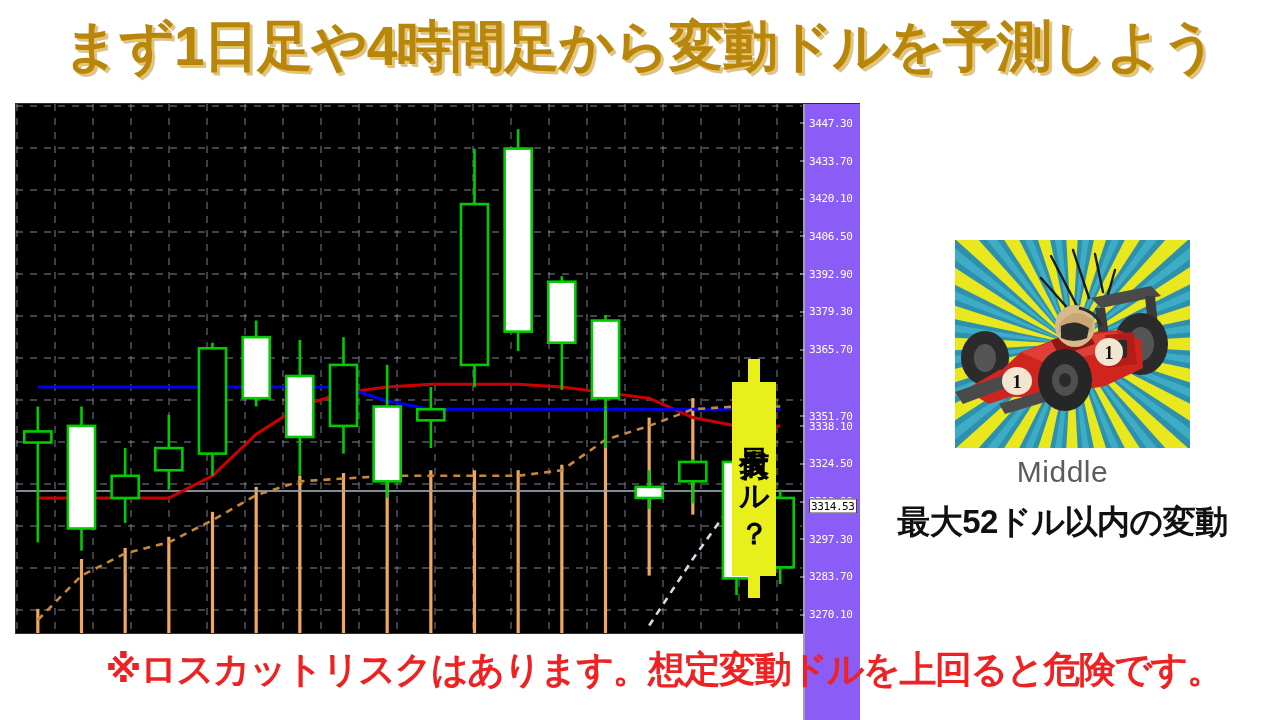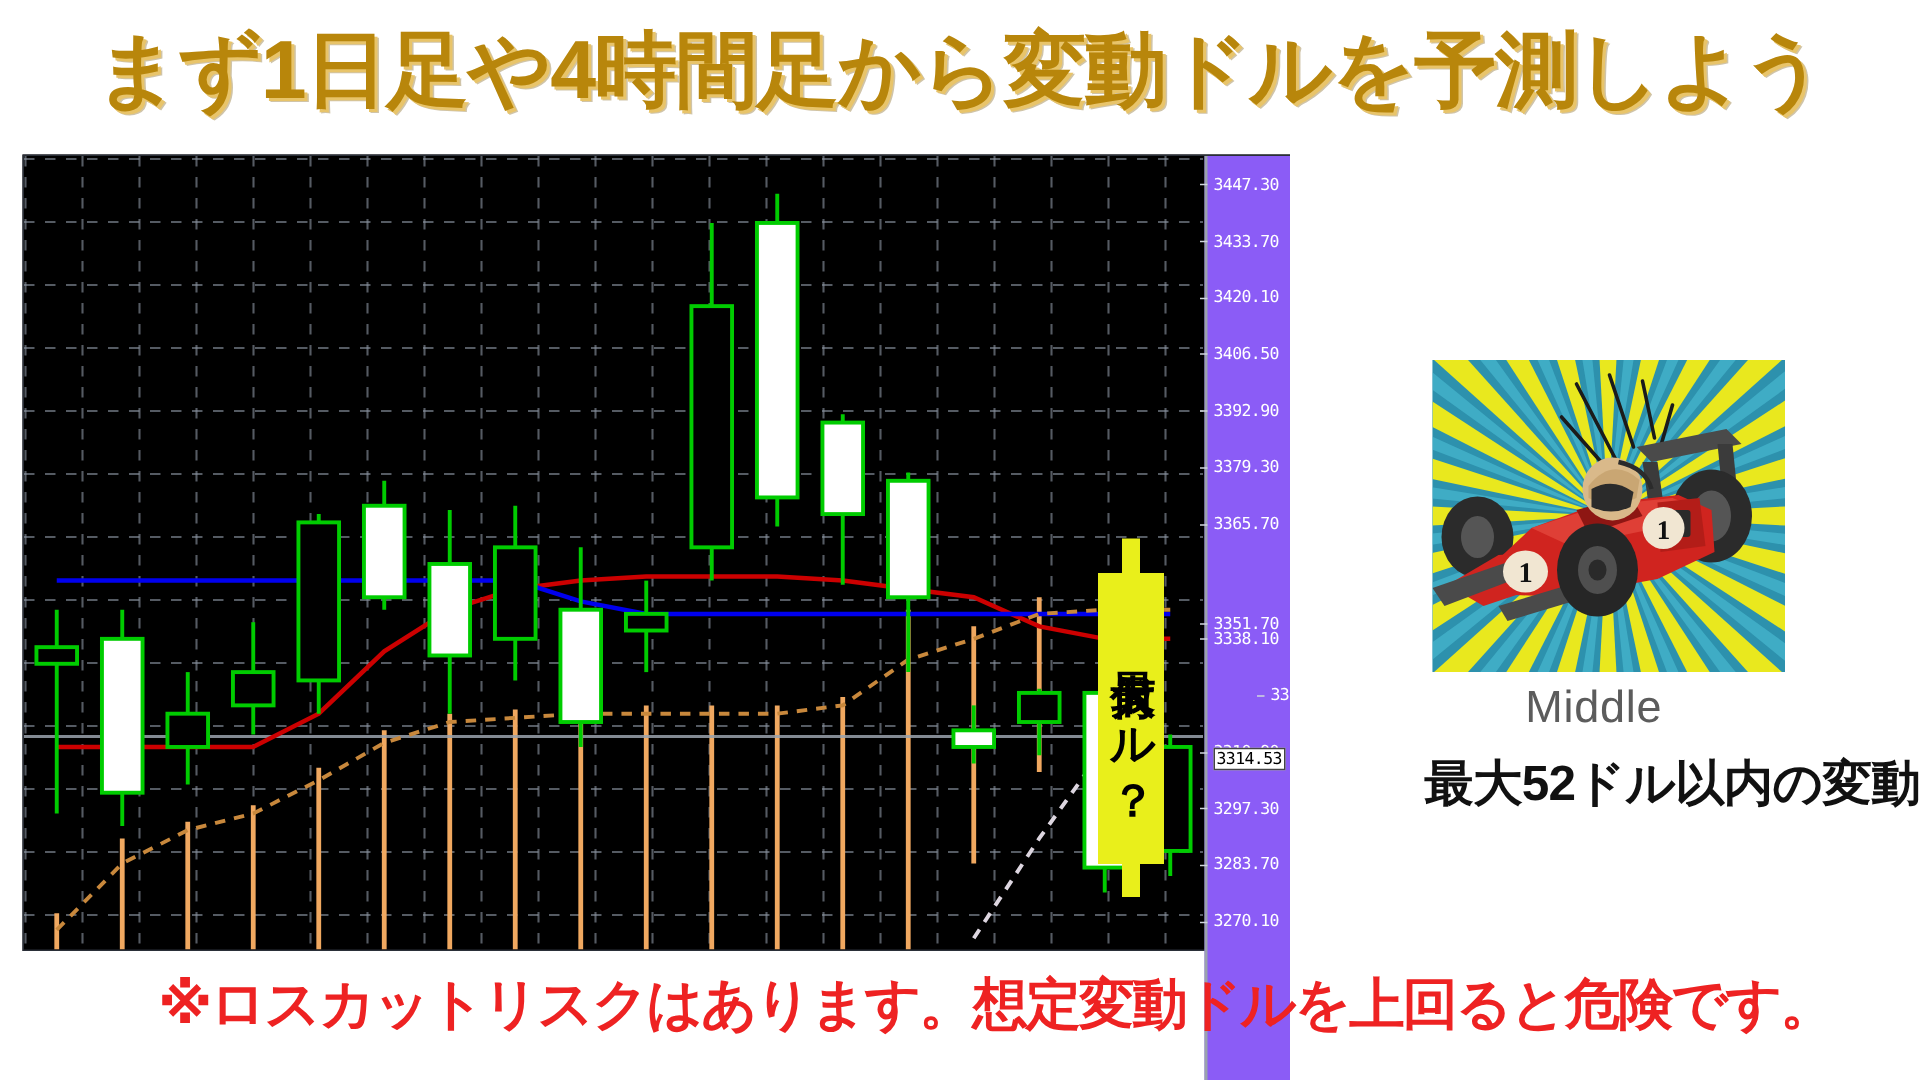--- a/index.html
+++ b/index.html
@@ -74,21 +74,21 @@
 
   .car-frame{
     position:absolute;left:955px;top:240px;width:235px;height:208px;
     overflow:hidden;background:#2d91ad;
   }
   .middle-label{
     position:absolute;left:845px;top:455px;width:435px;text-align:center;
     font-size:30px;color:#5c5c5c;font-weight:normal;letter-spacing:.5px;
   }
   .sub-label{
-    position:absolute;left:845px;top:500px;width:435px;text-align:right;
+    position:absolute;left:845px;top:500px;width:435px;text-align:center;
     font-size:33px;color:#111;font-weight:bold;letter-spacing:-.5px;
   }
 
   
   .footer{
     position:absolute;left:0;top:645px;width:1280px;text-align:center;
     font-size:37px;font-weight:bold;color:#ee2222;letter-spacing:-1.5px;
     white-space:nowrap;
     padding-left:24px;
   }
@@ -211,21 +211,21 @@
     <div class="axis" id="price-axis">
         <div class="tick" style="top: 18.8532px;">3447.30<span class="dash"></span></div>
         <div class="tick" style="top: 56.5597px;">3433.70<span class="dash"></span></div>
         <div class="tick" style="top: 94.2662px;">3420.10<span class="dash"></span></div>
         <div class="tick" style="top: 131.973px;">3406.50<span class="dash"></span></div>
         <div class="tick" style="top: 169.679px;">3392.90<span class="dash"></span></div>
         <div class="tick" style="top: 207.386px;">3379.30<span class="dash"></span></div>
         <div class="tick" style="top: 245.092px;">3365.70<span class="dash"></span></div>
         <div class="tick" style="top: 283.908px; margin-top: 28px;">3351.70<span class="dash"></span></div>
         <div class="tick" style="top: 321.614px;">3338.10<span class="dash"></span></div>
-        <div class="tick" style="top: 359.321px; margin-left: 38px;">3324.50<span class="dash"></span></div>
+        <div class="tick" style="top: 359.321px;">3324.50<span class="dash"></span></div>
         <div class="tick" style="top: 397.027px;">3310.90<span class="dash"></span></div>
         <div class="tick" style="top: 434.734px;">3297.30<span class="dash"></span></div>
         <div class="tick" style="top: 472.44px;">3283.70<span class="dash"></span></div>
         <div class="tick" style="top: 510.147px;">3270.10<span class="dash"></span></div>
         <div class="tick current" style="top: 386.963px;">3314.53</div>
       </div>
   </div>
 
 
   <div class="car-frame">

